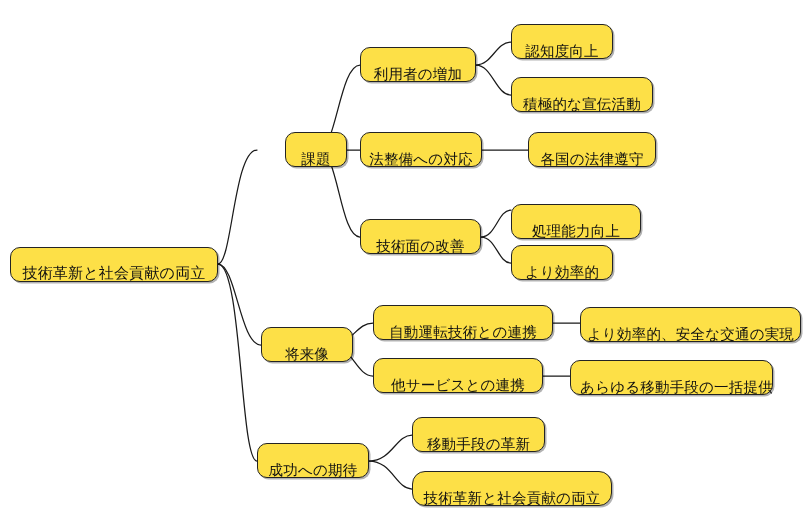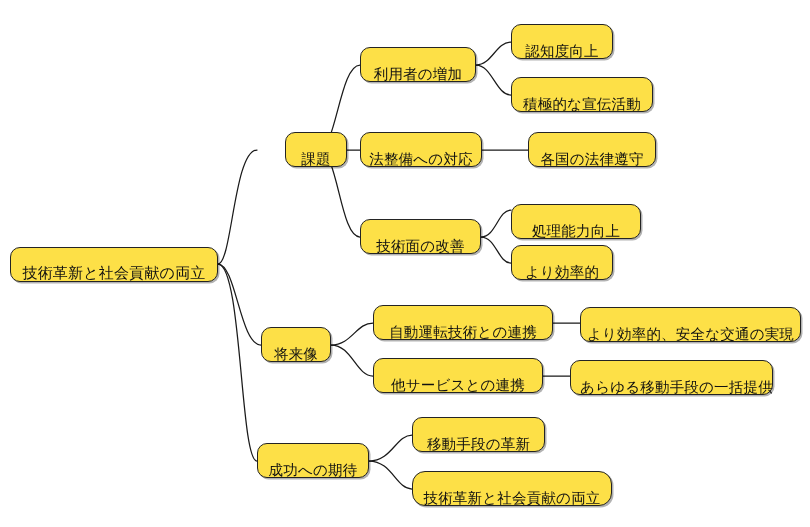--- a/index.html
+++ b/index.html
@@ -78,21 +78,21 @@
       <path d="M369,461 C392,461 396,435 412,435" class="edge"></path>
       <path d="M369,461 C392,461 396,489 412,489" class="edge"></path>
     </svg>
   <div id="node-layer">
       <div class="node root" style="left: 10px; top: 247px; width: 208px; height: 35px;">
         <span class="node-label">技術革新と社会貢献の両立</span>
       </div>
       <div class="node" style="left: 257px; top: 132px; width: 62px; height: 35px; margin-left: 28px;">
         <span class="node-label">課題</span>
       </div>
-      <div class="node" style="left: 261px; top: 327px; width: 70px; height: 35px;">
+      <div class="node" style="left: 261px; top: 327px; width: 92px; height: 35px;">
         <span class="node-label">将来像</span>
       </div>
       <div class="node" style="left: 257px; top: 443px; width: 112px; height: 35px;">
         <span class="node-label">成功への期待</span>
       </div>
       <div class="node" style="left: 360px; top: 47px; width: 116px; height: 35px;">
         <span class="node-label">利用者の増加</span>
       </div>
       <div class="node" style="left: 360px; top: 132px; width: 122px; height: 35px; font-family: Liberation Serif, serif;">
         <span class="node-label">法整備への対応</span>

